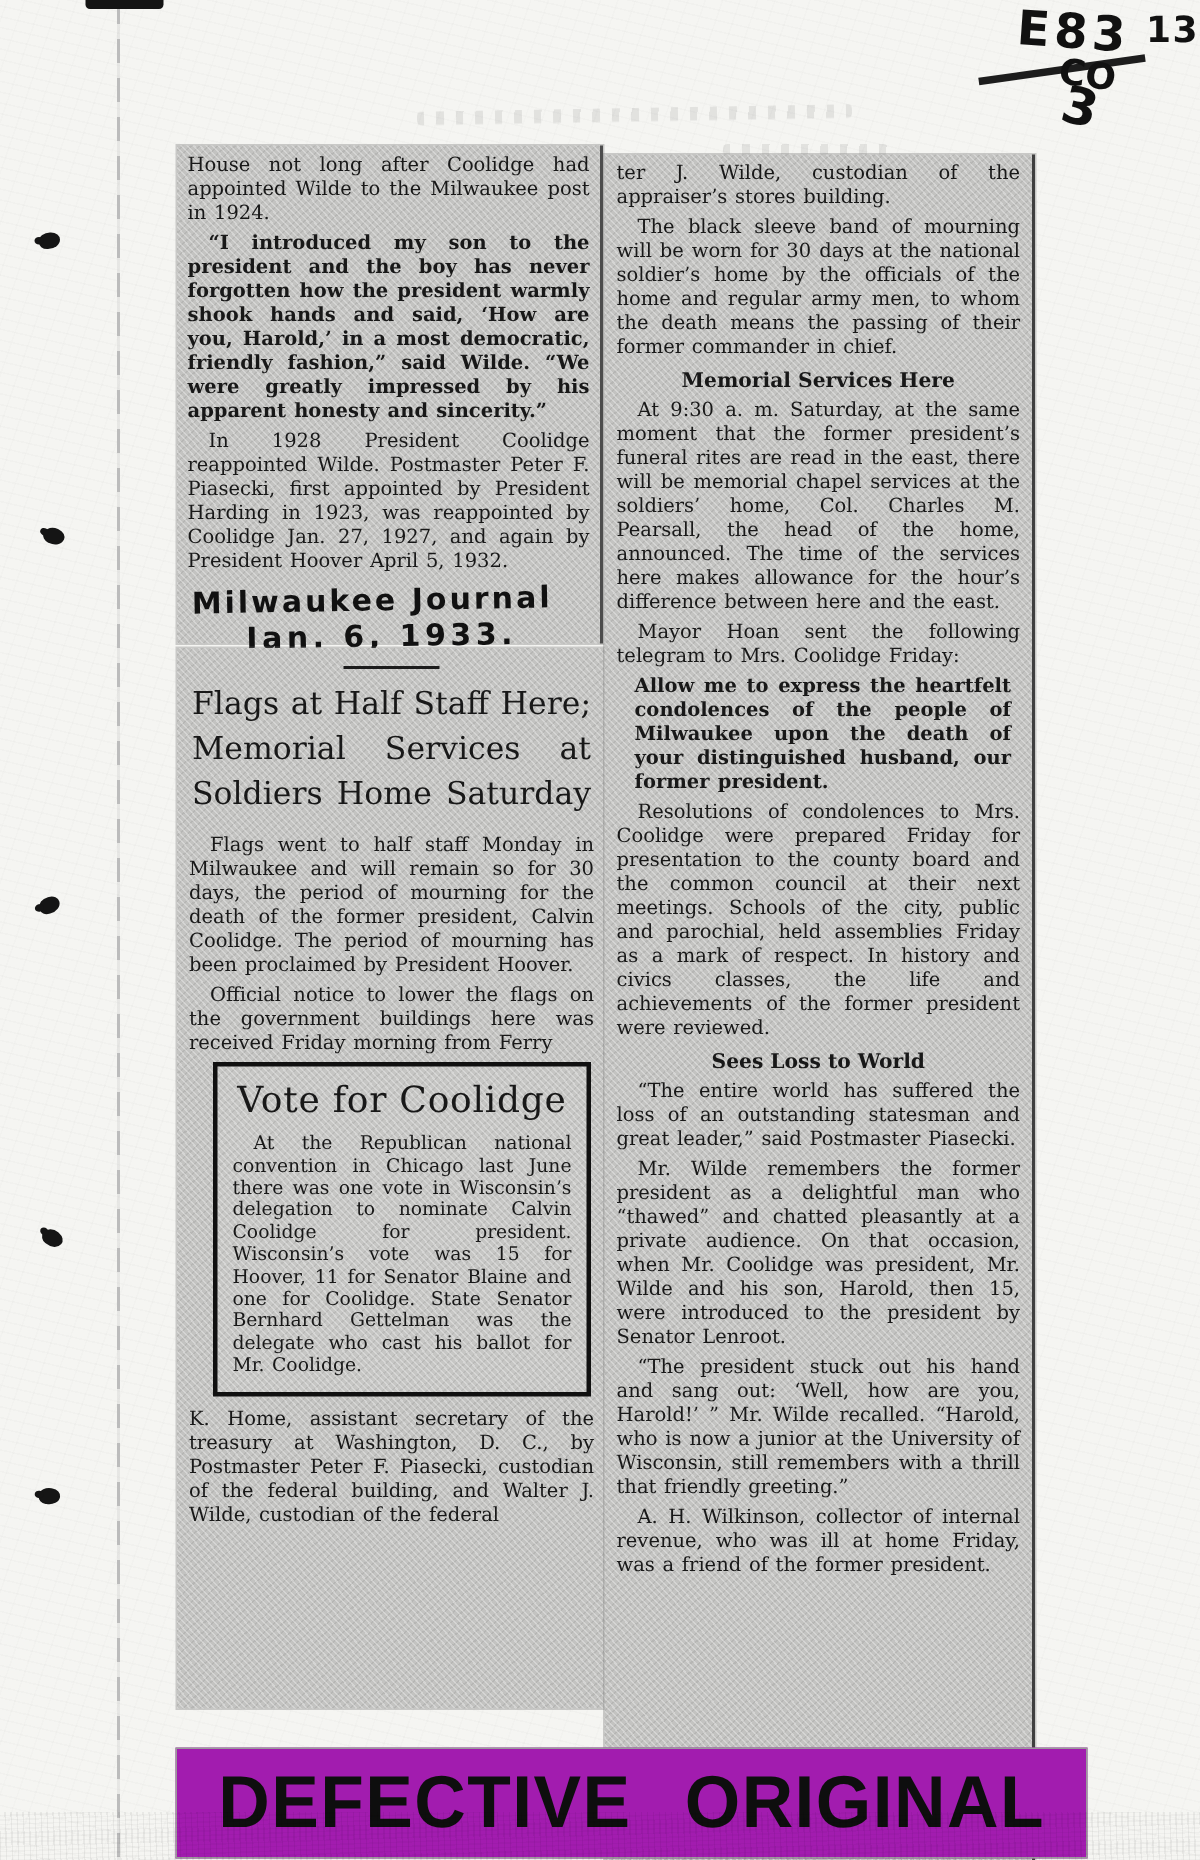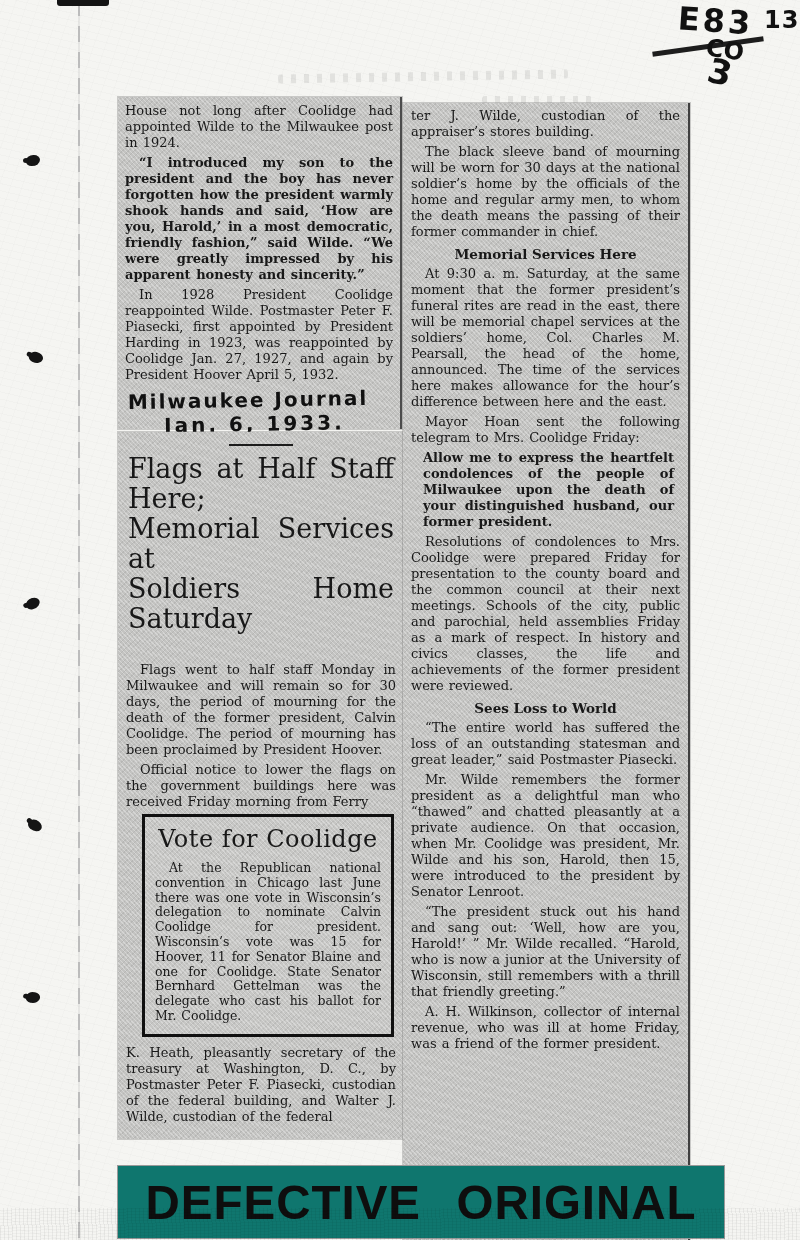--- a/index.html
+++ b/index.html
@@ -41,21 +41,21 @@
     text-align:justify;text-indent:14px;word-spacing:1px;
   }
   .clip p.noindent{text-indent:0;}
   .clip p.bold{font-weight:bold;}
   .sect-head{font-weight:bold;text-align:center;font-size:13.5px;margin:6px 0 4px;}
   .telegram{font-weight:bold;padding:0 6px 0 12px;margin:6px 0 6px;}
   
   .headline{font-size:36px;line-height:45px;letter-spacing:-1px;margin:4px 0 2px;white-space:nowrap;}
   .headline .l2{padding-left:7px;}
   .head-rule{width:64px;border-top:2px solid #1c1c1c;margin:6px auto 8px;}
-  .subhead{font-size:27px;line-height:30px;margin:2px 2px 28px;}
+  .subhead{font-size:21px;line-height:30px;margin:2px 2px 12px;}
   .subhead div{text-align:justify;text-align-last:justify;}
   
   .vote-box{
     border:3px solid #101010;margin:0 2px 8px 16px;padding:8px 10px 10px;
     background:rgba(255,255,255,.06);
   }
   .vote-box .box-title{font-size:24px;text-align:center;margin:0 0 8px;letter-spacing:.5px;}
   .vote-box p{font-size:12.5px;line-height:14.8px;margin:0;}
   
   .hand{
@@ -70,21 +70,21 @@
   .mark-3{position:absolute;left:708px;top:52px;font-size:34px;transform:rotate(14deg);}
   .page-num{position:absolute;left:764px;top:6px;font-size:24px;letter-spacing:1px;}
   
   .smudge{position:absolute;background:repeating-linear-gradient(92deg,rgba(90,90,90,.35) 0 5px,transparent 5px 13px);opacity:.35;border-radius:3px;filter:blur(.4px);}
   .smudge-top{left:278px;top:72px;width:290px;height:9px;transform:rotate(-1deg);}
   .smudge-col2{left:482px;top:96px;width:110px;height:8px;}
   .scribble{position:absolute;left:150px;top:522px;opacity:.5;}
   
   .stamp{
     position:absolute;left:117px;top:1165px;width:606px;height:72px;
-    border:1px solid #9a9a9a;background:#0f766e;
+    border:1px solid #9a9a9a;background:#a21caf;
     display:flex;align-items:center;justify-content:center;
   }
   .stamp-text{
     font-family:"Liberation Sans","DejaVu Sans",sans-serif;
     font-weight:bold;font-size:49px;letter-spacing:1px;word-spacing:22px;
     transform:scaleX(.97);white-space:nowrap;color:#0e0e0e;
   }
   .bottom-noise{
     position:absolute;left:0;top:1208px;width:800px;height:32px;
     background-image:
@@ -136,21 +136,21 @@
     <div>Flags at Half Staff Here;</div>
     <div>Memorial Services at</div>
     <div>Soldiers Home Saturday</div>
   </div>
   <p>Flags went to half staff Monday in Milwaukee and will remain so for 30 days, the period of mourning for the death of the former president, Calvin Coolidge. The period of mourning has been proclaimed by President Hoover.</p>
   <p>Official notice to lower the flags on the government buildings here was received Friday morning from Ferry</p>
   <div class="vote-box">
     <div class="box-title">Vote for Coolidge</div>
     <p>At the Republican national convention in Chicago last June there was one vote in Wisconsin’s delegation to nominate Calvin Coolidge for president. Wisconsin’s vote was 15 for Hoover, 11 for Senator Blaine and one for Coolidge. State Senator Bernhard Gettelman was the delegate who cast his ballot for Mr. Coolidge.</p>
   </div>
-  <p class="noindent">K. Heath, pleasantly secretary of the treasury at Washington, D. C., by Postmaster Peter F. Piasecki, custodian of the federal building, and Walter J. Wilde, custodian of the federal</p>
+  <p class="noindent">K. Home, assistant secretary of the treasury at Washington, D. C., by Postmaster Peter F. Piasecki, custodian of the federal building, and Walter J. Wilde, custodian of the federal</p>
 </div>
 
 <div class="clip clip-c">
   <p class="noindent">ter J. Wilde, custodian of the appraiser’s stores building.</p>
   <p>The black sleeve band of mourning will be worn for 30 days at the national soldier’s home by the officials of the home and regular army men, to whom the death means the passing of their former commander in chief.</p>
   <div class="sect-head">Memorial Services Here</div>
   <p>At 9:30 a. m. Saturday, at the same moment that the former president’s funeral rites are read in the east, there will be memorial chapel services at the soldiers’ home, Col. Charles M. Pearsall, the head of the home, announced. The time of the services here makes allowance for the hour’s difference between here and the east.</p>
   <p>Mayor Hoan sent the following telegram to Mrs. Coolidge Friday:</p>
   <p class="telegram noindent">Allow me to express the heartfelt condolences of the people of Milwaukee upon the death of your distinguished husband, our former president.</p>
   <p>Resolutions of condolences to Mrs. Coolidge were prepared Friday for presentation to the county board and the common council at their next meetings.  Schools of the city, public and parochial, held assemblies Friday as a mark of respect.  In history and civics classes, the life and achievements of the former president were reviewed.</p>

